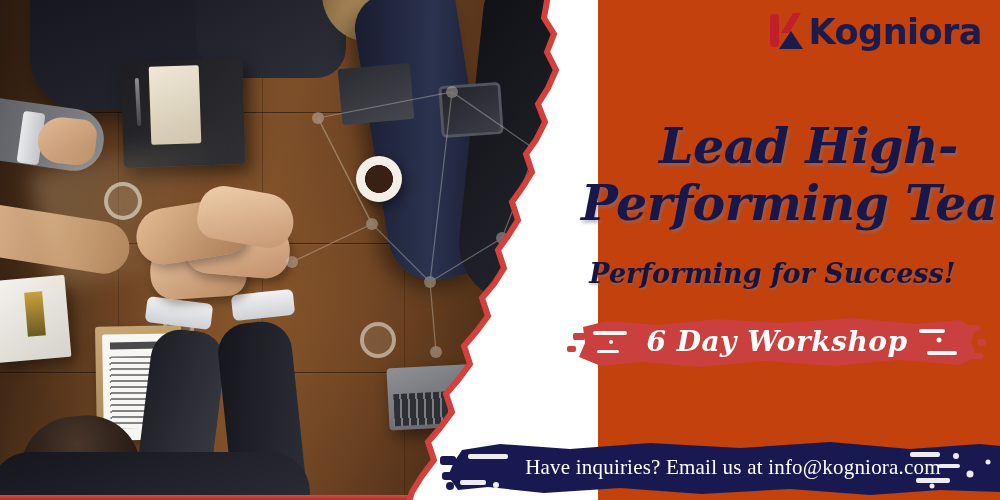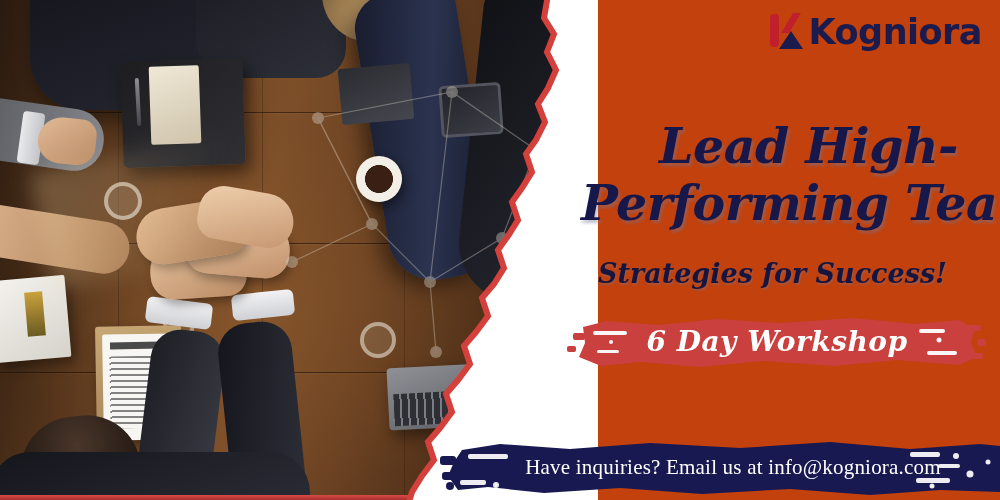--- a/index.html
+++ b/index.html
@@ -324,21 +324,21 @@
         </svg>
       </div>
       <span id="logo-word">Kogniora</span>
     </div>
 
     <div id="headline">
       <div id="hl1" class="hl-line">Lead High-</div>
       <div id="hl2" class="hl-line">Performing Teams</div>
     </div>
 
-    <div id="subtitle">Strategies for Success!</div>
+    <div id="subtitle">Performing for Success!</div>
 
     <div id="badge">
       <svg viewBox="0 0 420 58" preserveAspectRatio="none" width="420" height="58">
         <path fill="#c9403e" d="M16 14 L40 8 L92 12 L150 6 L214 10 L286 5 L348 11 L392 7 L408 16
                  L404 30 L410 44 L392 52 L330 47 L268 53 L196 48 L132 54 L74 49
                  L34 53 L12 44 L18 30 Z"></path>
         <g fill="#c9403e">
           <rect x="6" y="20" width="12" height="7" rx="2"></rect>
           <rect x="0" y="33" width="9" height="6" rx="2"></rect>
           <rect x="400" y="12" width="14" height="6" rx="2"></rect>

